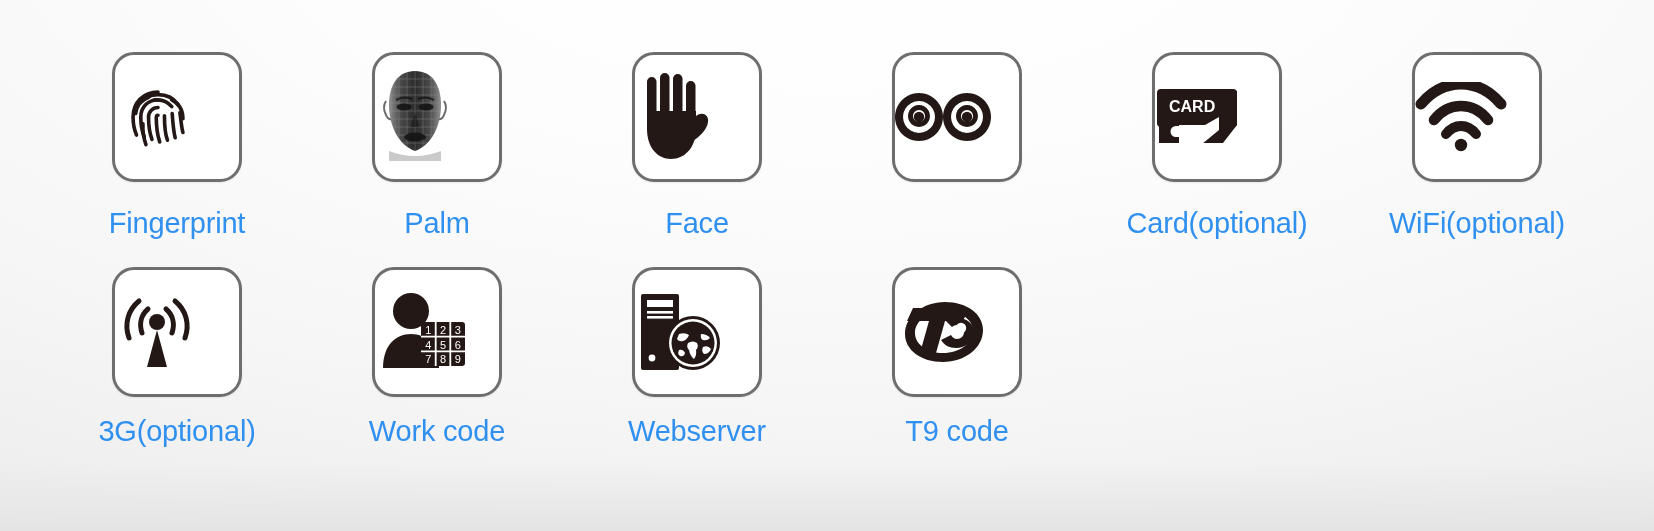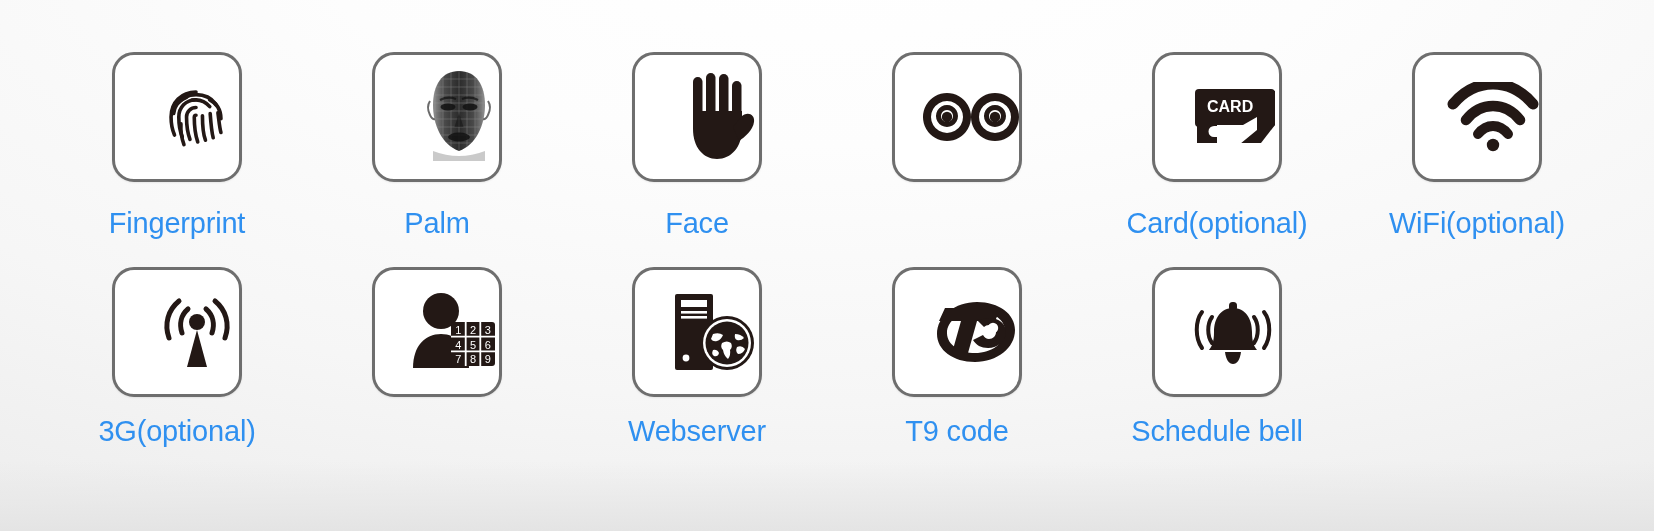--- a/index.html
+++ b/index.html
@@ -51,21 +51,21 @@
 
   .tile {
     width: 130px;
     height: 130px;
     border: 3px solid #6e6e6e;
     border-radius: 22px;
     background: #ffffff;
     box-sizing: border-box;
     display: flex;
     align-items: center;
-    justify-content: flex-end;
+    justify-content: flex-start;
     box-shadow: 0 1px 2px rgba(0,0,0,0.07);
   }
 
   .tile svg { display: block; }
 
   .label {
     margin-top: 27px;
     color: #2f90f0;
     font-size: 29px;
     line-height: 1;
@@ -253,20 +253,21 @@
               <text x="53.3" y="56.6">4</text>
               <text x="68" y="56.6">5</text>
               <text x="82.7" y="56.6">6</text>
               <text x="53.3" y="71.2">7</text>
               <text x="68" y="71.2">8</text>
               <text x="82.7" y="71.2">9</text>
             </g>
           </svg>
         </span>
       </div>
+      <div class="label">Work code</div>
     </div>
 
     <div class="cell row2">
       <div class="tile">
         <span>
           <svg width="90" height="84" viewBox="0 0 90 84">
             <g class="ink">
               <rect x="6" y="4" width="38" height="76" rx="2"></rect>
             </g>
             <rect x="12" y="10" width="26" height="7" fill="#ffffff"></rect>
@@ -299,36 +300,16 @@
               <path d="M18 14 h56 l-6 13 h-18 l-9 32 h-16 l9 -32 h-22 Z"></path>
               <path d="M62 24 C72 24 79 30 79 38 C79 47 71 54 61 54 C54 54 49 51 46 46 l10 -5 c1.6 2.6 3.4 4 6 4 c4 0 7 -3 7 -7 c0 -4 -3 -7 -7 -7 c-2 0 -3.6 0.8 -5 2 l-7 -7 C54 26 57.6 24 62 24 Z"></path>
               <circle cx="66" cy="34" r="5.2" fill="#ffffff"></circle>
             </g>
           </svg>
         </span>
       </div>
       <div class="label">T9 code</div>
     </div>
 
-    <div class="cell row2">
-      <div class="tile">
-        <span>
-          <svg width="92" height="76" viewBox="0 0 92 76">
-            <g class="ink-stroke" stroke-linecap="round">
-              <path d="M15 18 C8 27 8 44 15 54" stroke-width="4"></path>
-              <path d="M25 23 C20 30 20 42 25 49" stroke-width="4"></path>
-              <path d="M77 18 C84 27 84 44 77 54" stroke-width="4"></path>
-              <path d="M67 23 C72 30 72 42 67 49" stroke-width="4"></path>
-            </g>
-            <g class="ink">
-              <rect x="42" y="8" width="8" height="9" rx="3.5"></rect>
-              <path d="M46 14 C58 14 65 24 65 38 C65 48 67 52 70 56 H22 C25 52 27 48 27 38 C27 24 34 14 46 14 Z"></path>
-              <path d="M38 58 C39 66 42 70 46 70 C50 70 53 66 54 58 Z"></path>
-            </g>
-          </svg>
-        </span>
-      </div>
-      <div class="label">Schedule bell</div>
-    </div>
 
 
   </div>
 </div>
 
 </body></html>

